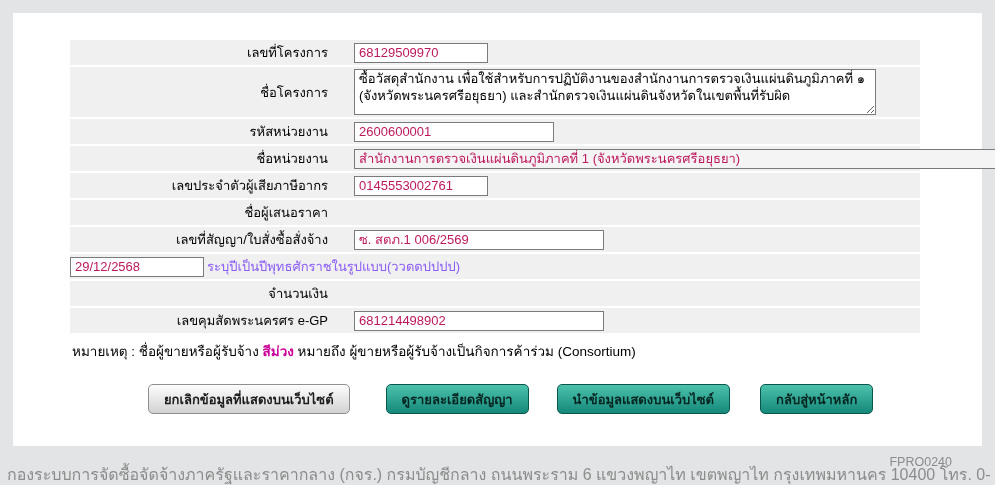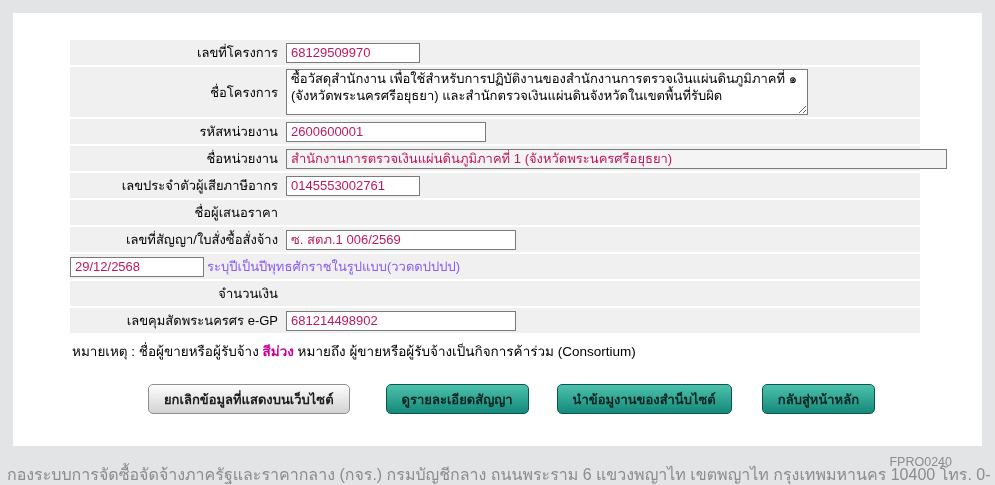--- a/index.html
+++ b/index.html
@@ -34,44 +34,44 @@
   .row {
     display: flex;
     align-items: center;
     background: #f0f0f0;
     margin-top: 2px;
     min-height: 25px;
     padding: 2px 0;
   }
   .row-textarea { min-height: 50px; }
   .cell-label {
-    width: 216px;
+    width: 284px;
     flex-shrink: 0;
     text-align: right;
-    padding-right: 8px;
+    padding-right: 26px;
     font-size: 13px;
     color: #000000;
   }
   .cell-field {
     flex: 1;
     display: flex;
     align-items: center;
   }
   input.txt {
     border: 1px solid #7b7b7b;
     height: 20px;
     font-size: 13px;
     padding: 1px 4px;
     font-family: "Liberation Sans", sans-serif;
     background: #ffffff;
     color: #be185d;
   }
   input.w-sm  { width: 134px; }
   input.w-md  { width: 200px; }
-  input.w-lg  { width: 230px; }
+  input.w-lg  { width: 250px; }
   input.w-full{ width: 661px; }
   input.ro    { background: #f4f4f4; }
   input.num   { text-align: right; }
   textarea.txtarea {
     border: 1px solid #7b7b7b;
     width: 522px;
     height: 46px;
     font-size: 13px;
     line-height: 1.3;
     padding: 1px 4px;
@@ -214,21 +214,21 @@
       </div>
     </div>
 
     <div class="note-line">
       <span>หมายเหตุ : ชื่อผู้ขายหรือผู้รับจ้าง </span><span class="note-highlight">สีม่วง</span><span> หมายถึง ผู้ขายหรือผู้รับจ้างเป็นกิจการค้าร่วม (Consortium)</span>
     </div>
 
     <div class="button-row">
       <button class="btn btn-gray">ยกเลิกข้อมูลที่แสดงบนเว็บไซต์</button>
       <button class="btn btn-teal btn-view">ดูรายละเอียดสัญญา</button>
-      <button class="btn btn-teal btn-publish">นำข้อมูงานของสำน็บไซต์</button>
+      <button class="btn btn-teal btn-publish">นำข้อมูลแสดงบนเว็บไซต์</button>
       <button class="btn btn-teal btn-home">กลับสู่หน้าหลัก</button>
     </div>
 
   </div>
 </div>
 
 <div class="footer-bar">
   <div class="footer-address">กองระบบการจัดซื้อจัดจ้างภาครัฐและราคากลาง (กจร.) กรมบัญชีกลาง ถนนพระราม 6 แขวงพญาไท เขตพญาไท กรุงเทพมหานคร 10400 โทร. 0-2270-6400 กด 3</div>
   <div class="footer-code">FPRO0240</div>
 </div>

